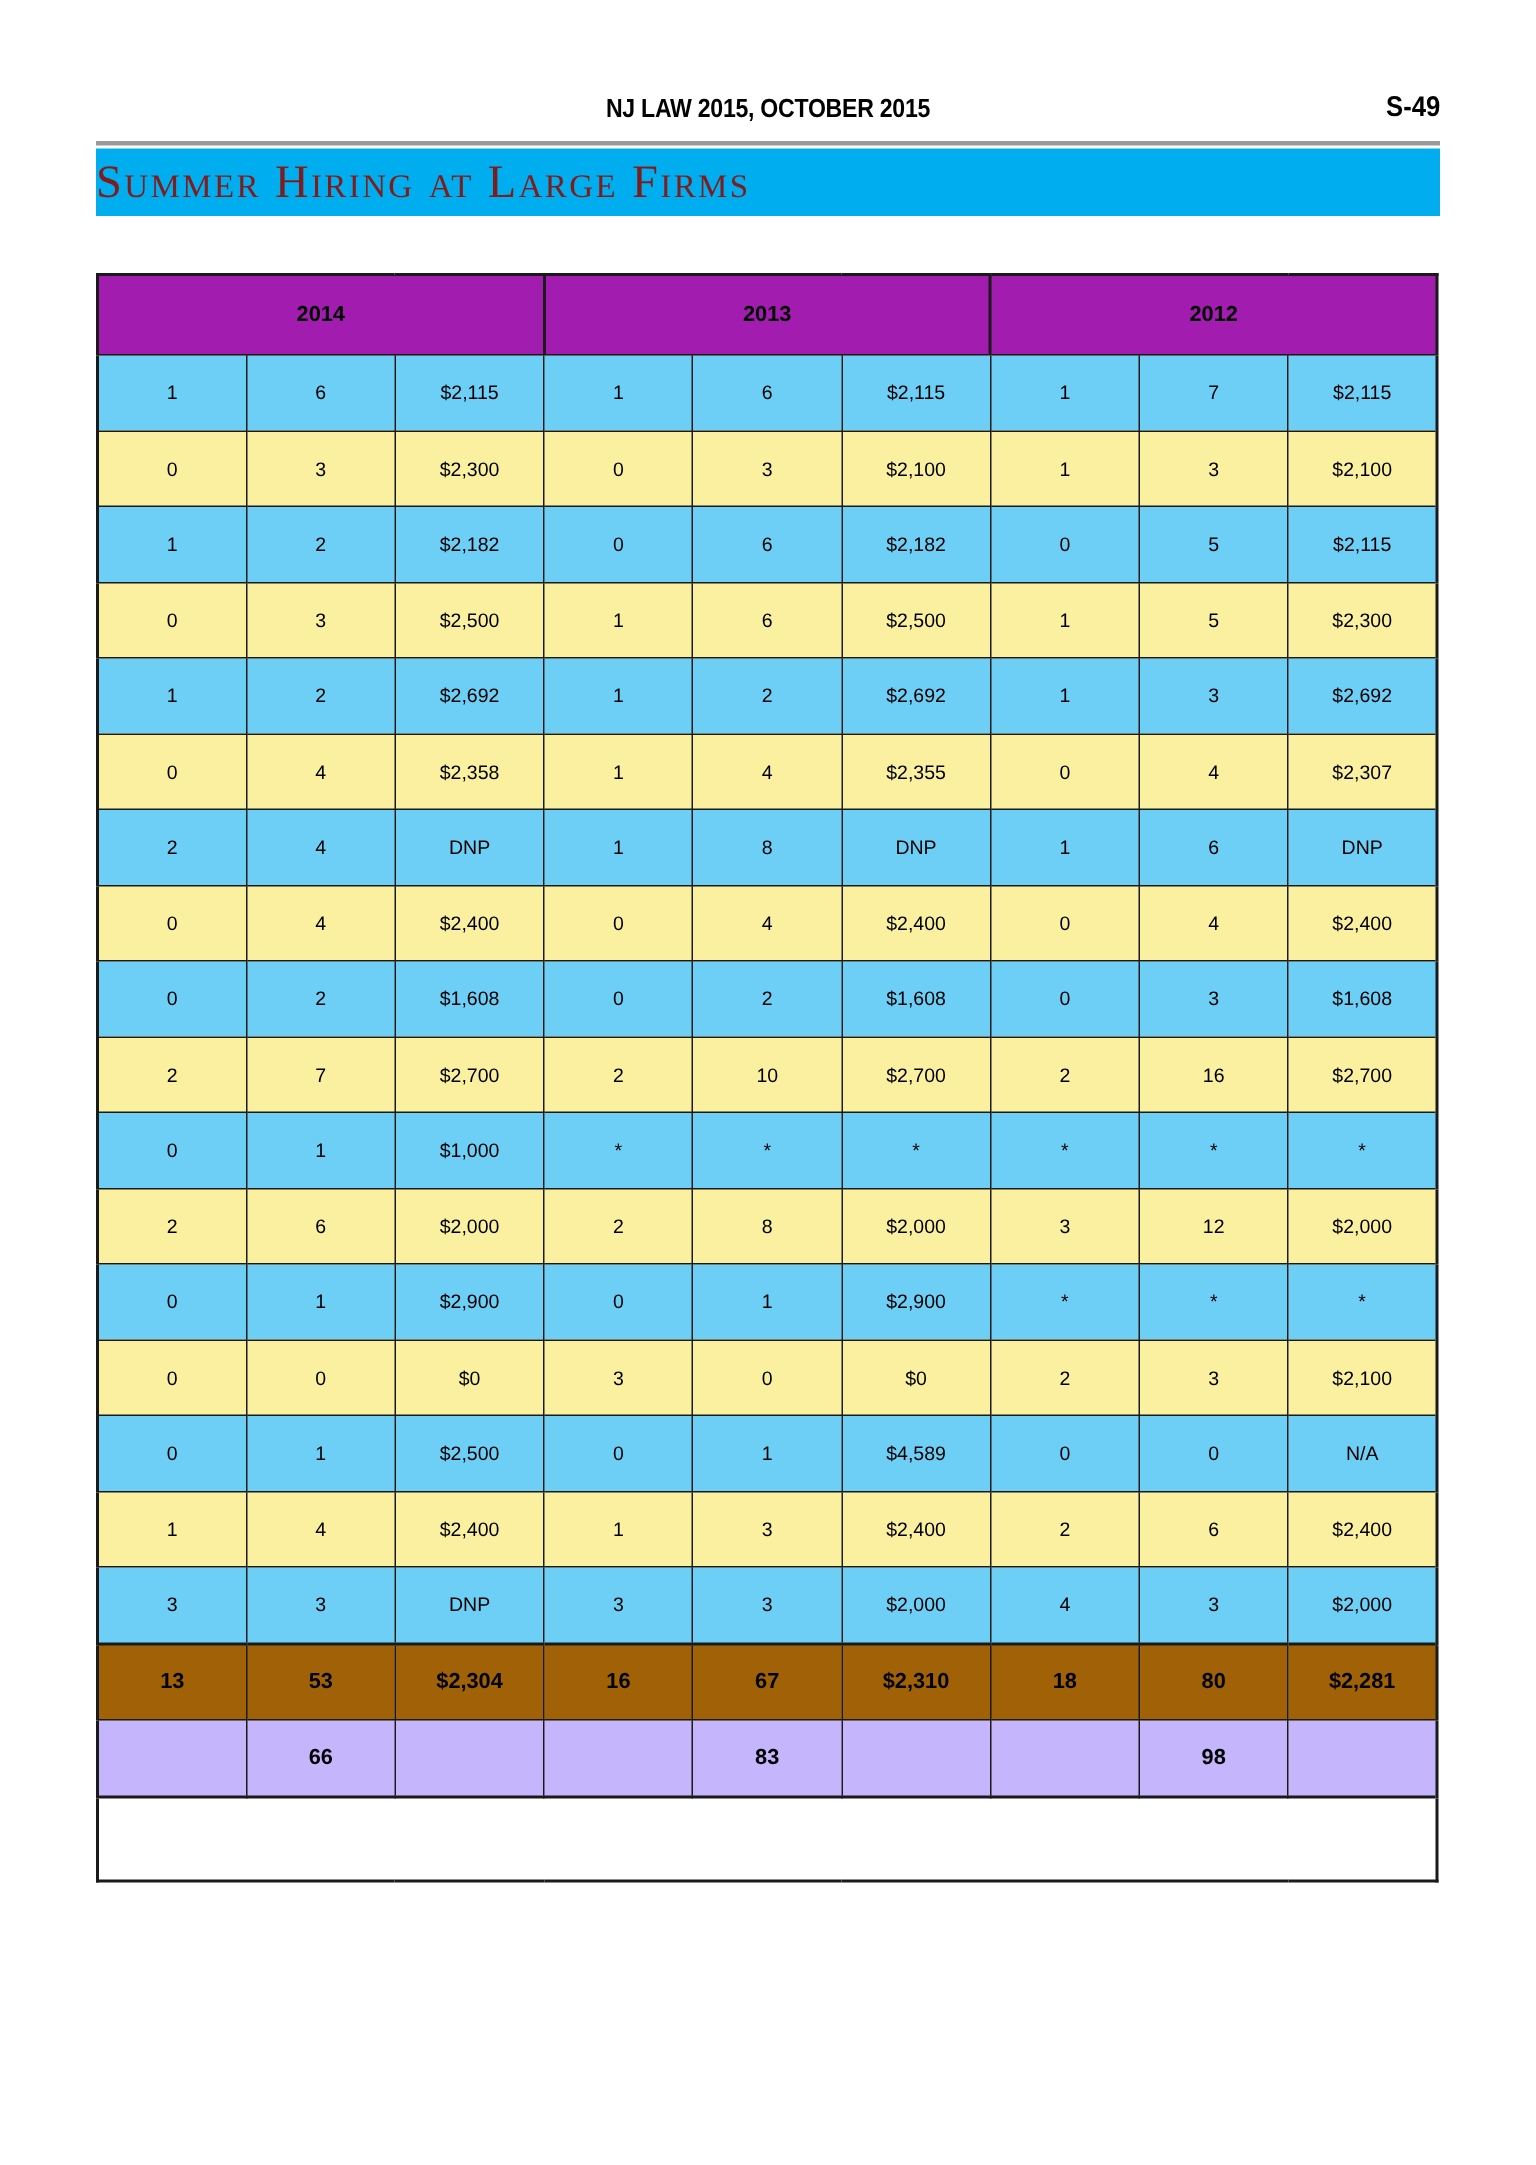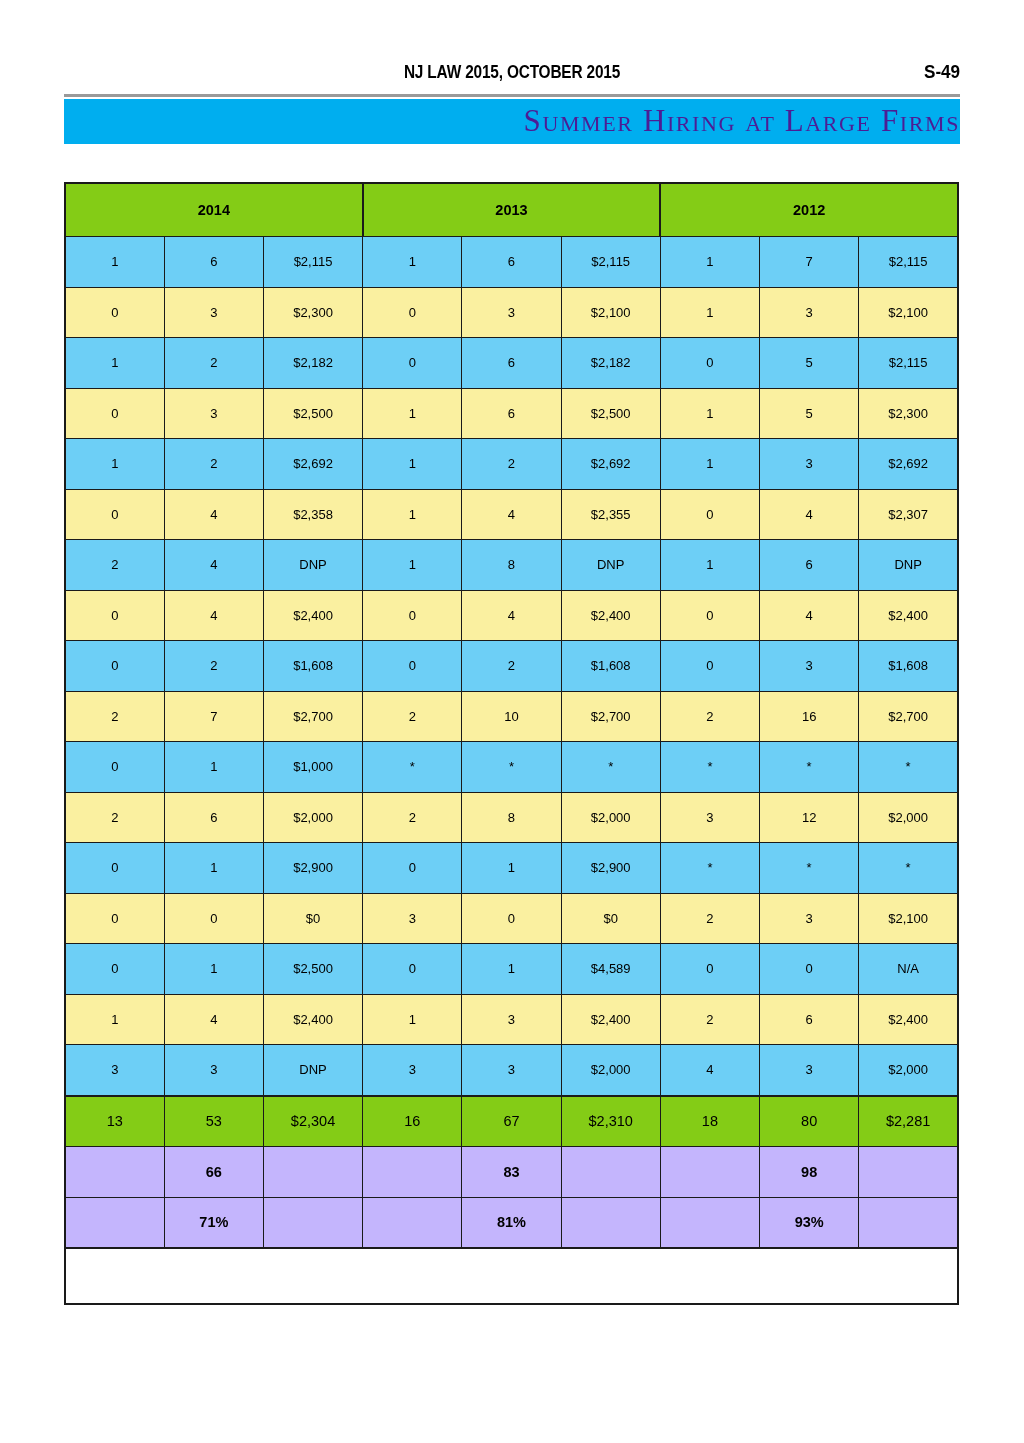--- a/index.html
+++ b/index.html
@@ -68,22 +68,22 @@
     top: 99px;
     width: 896px;
     height: 45px;
     background: #00AEEF;
   }
   .banner-title {
     position: absolute;
     left: 0; right: 0;
     top: 50%;
     transform: translateY(-52%);
-    text-align: right;
-    color: #4c1d95;
+    text-align: left;
+    color: #7f1d1d;
     font-family: "Liberation Serif", serif;
     font-size: 31px;
     font-variant: small-caps;
     letter-spacing: 1.6px;
     white-space: nowrap;
   }
 
   
   .tbl-wrap {
     position: absolute;
@@ -104,21 +104,21 @@
     font-size: 13px;
     color: #000000;
     font-weight: normal;
   }
   col.c { width: 99.22px; }
 
   tr.grouphdr td {
     height: 52px;
     font-size: 14.5px;
     font-weight: bold;
-    background: #84cc16;
+    background: #a21caf;
     border-top-width: 2.5px;
   }
   tr.grouphdr td.grp { border-left-width: 2.5px; border-right-width: 2.5px; }
   tr.grouphdr td.first { border-left-width: 2.5px; }
   tr.grouphdr td.last  { border-right-width: 2.5px; }
 
   tr.colhdr td {
     height: 52px;
     font-size: 13.5px;
     font-weight: bold;
@@ -134,23 +134,23 @@
     height: 49.5px;
     font-size: 13px;
   }
   tr.datarow td.edgeL { border-left-width: 2.5px; }
   tr.datarow td.edgeR { border-right-width: 2.5px; }
   tr.band-blue td   { background: #6DCFF6; }
   tr.band-yellow td { background: #FAF0A0; }
 
   tr.totalrow td {
     height: 49.5px;
-    font-weight: normal;
+    font-weight: bold;
     font-size: 14.5px;
-    background: #84cc16;
+    background: #a16207;
     border-top-width: 2.5px;
   }
   tr.totalrow td.edgeL { border-left-width: 2.5px; }
   tr.totalrow td.edgeR { border-right-width: 2.5px; }
 
   tr.statrow td {
     height: 49.5px;
     font-weight: bold;
     font-size: 14.5px;
     background: #c4b5fd;
@@ -406,31 +406,20 @@
           <td></td>
           <td></td>
           <td>83</td>
           <td></td>
           <td></td>
           <td>98</td>
           <td class="edgeR"></td>
         </tr>
 
 
-        <tr class="statrow">
-          <td class="edgeL"></td>
-          <td>71%</td>
-          <td></td>
-          <td></td>
-          <td>81%</td>
-          <td></td>
-          <td></td>
-          <td>93%</td>
-          <td class="edgeR"></td>
-        </tr>
 
         <tr class="blankrow">
           <td colspan="9"></td>
         </tr>
       </tbody>
     </table>
   </div>
 </div>
 
 </body></html>

